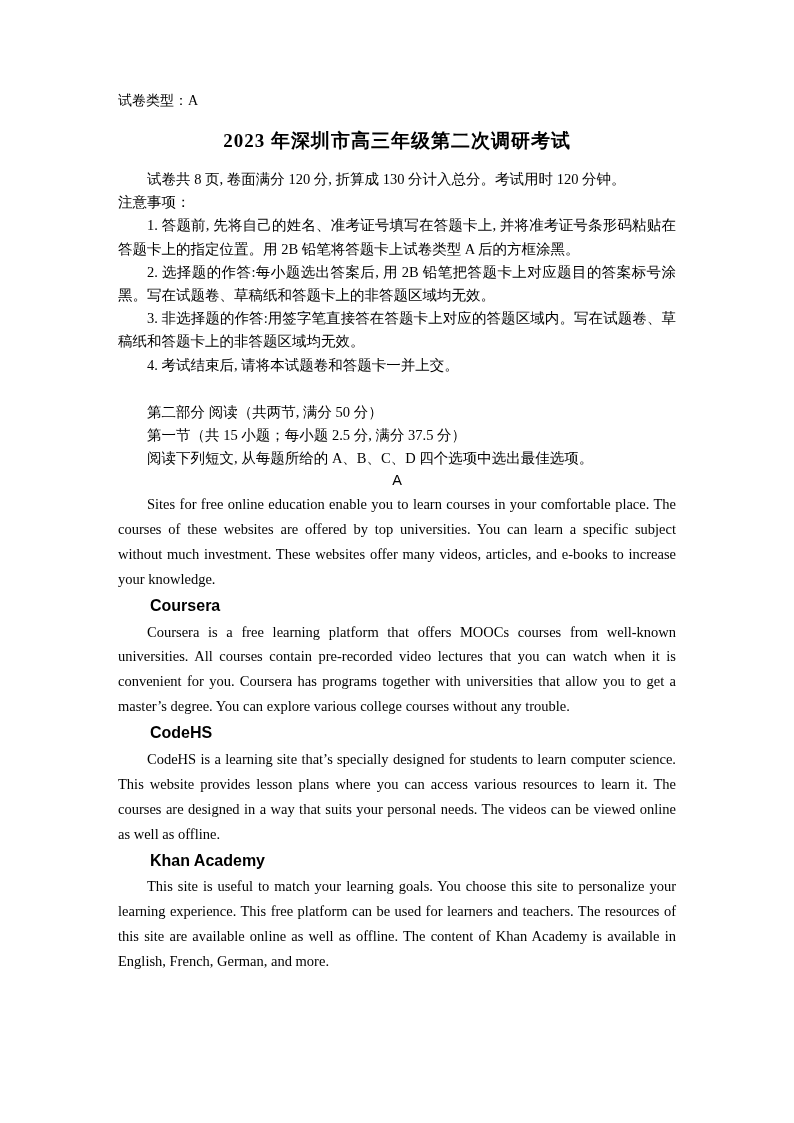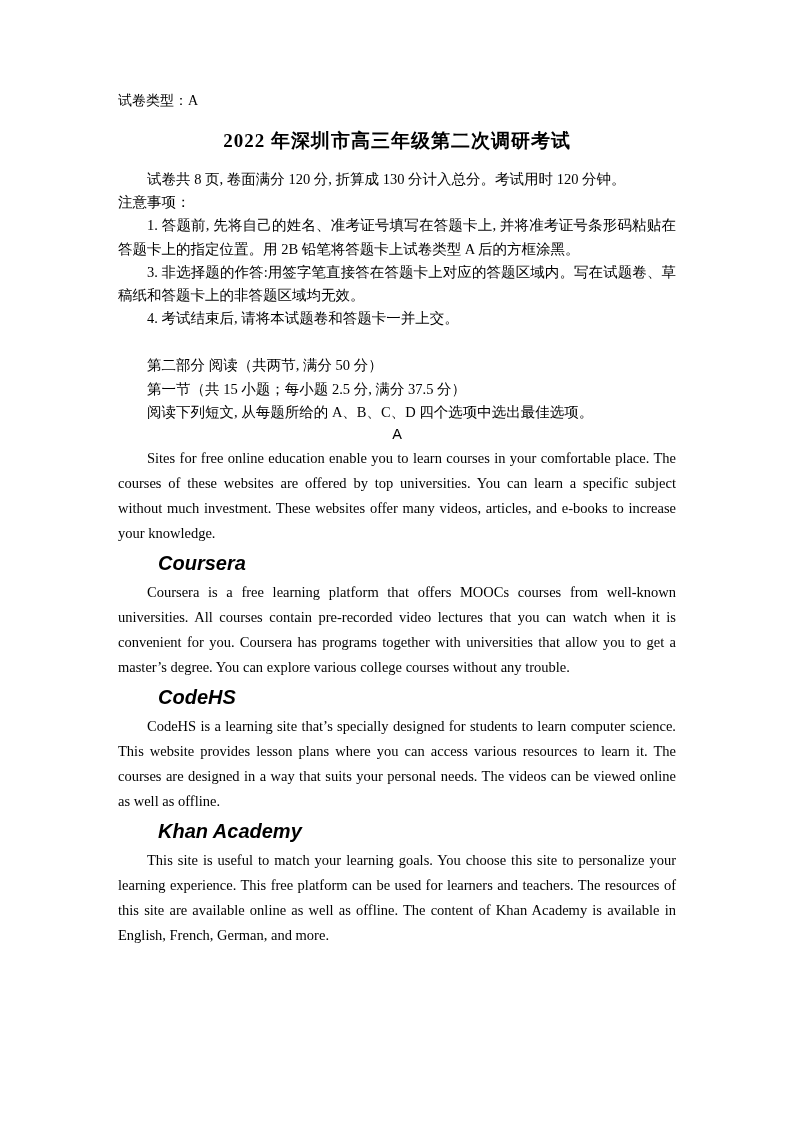--- a/index.html
+++ b/index.html
@@ -66,40 +66,40 @@
   p.en {
     font-family: Liberation Serif, serif;
     font-size: 14.5px;
     line-height: 1.72;
     margin: 0;
     text-align: justify;
     text-indent: 2em;
   }
   p.en-heading {
     font-family: "Liberation Sans", sans-serif;
-    font-size: 20px;
+    font-size: 16px;
     line-height: 1.72;
     font-weight: bold;
     margin: 0;
     text-indent: 2em;
-    font-style: italic;
   }
 </style>
 </head>
 <body>
 
 <div class="page">
 
   <div class="paper-type">试卷类型：A</div>
 
-  <h1 class="title">2022 年深圳市高三年级第二次调研考试</h1>
+  <h1 class="title">2023 年深圳市高三年级第二次调研考试</h1>
 
   <p class="cn indent">试卷共 8 页, 卷面满分 120 分, 折算成 130 分计入总分。考试用时 120 分钟。</p>
   <p class="cn">注意事项：</p>
   <p class="cn indent">1. 答题前, 先将自己的姓名、准考证号填写在答题卡上, 并将准考证号条形码粘贴在答题卡上的指定位置。用 2B 铅笔将答题卡上试卷类型 A 后的方框涂黑。</p>
+  <p class="cn indent">2. 选择题的作答:每小题选出答案后, 用 2B 铅笔把答题卡上对应题目的答案标号涂黑。写在试题卷、草稿纸和答题卡上的非答题区域均无效。</p>
   <p class="cn indent">3. 非选择题的作答:用签字笔直接答在答题卡上对应的答题区域内。写在试题卷、草稿纸和答题卡上的非答题区域均无效。</p>
   <p class="cn indent">4. 考试结束后, 请将本试题卷和答题卡一并上交。</p>
 
   <div class="section-block">
     <p class="cn indent">第二部分  阅读（共两节, 满分 50 分）</p>
     <p class="cn indent">第一节（共 15 小题；每小题 2.5 分, 满分 37.5 分）</p>
     <p class="cn indent">阅读下列短文, 从每题所给的 A、B、C、D 四个选项中选出最佳选项。</p>
   </div>
 
   <div class="passage-label">A</div>

